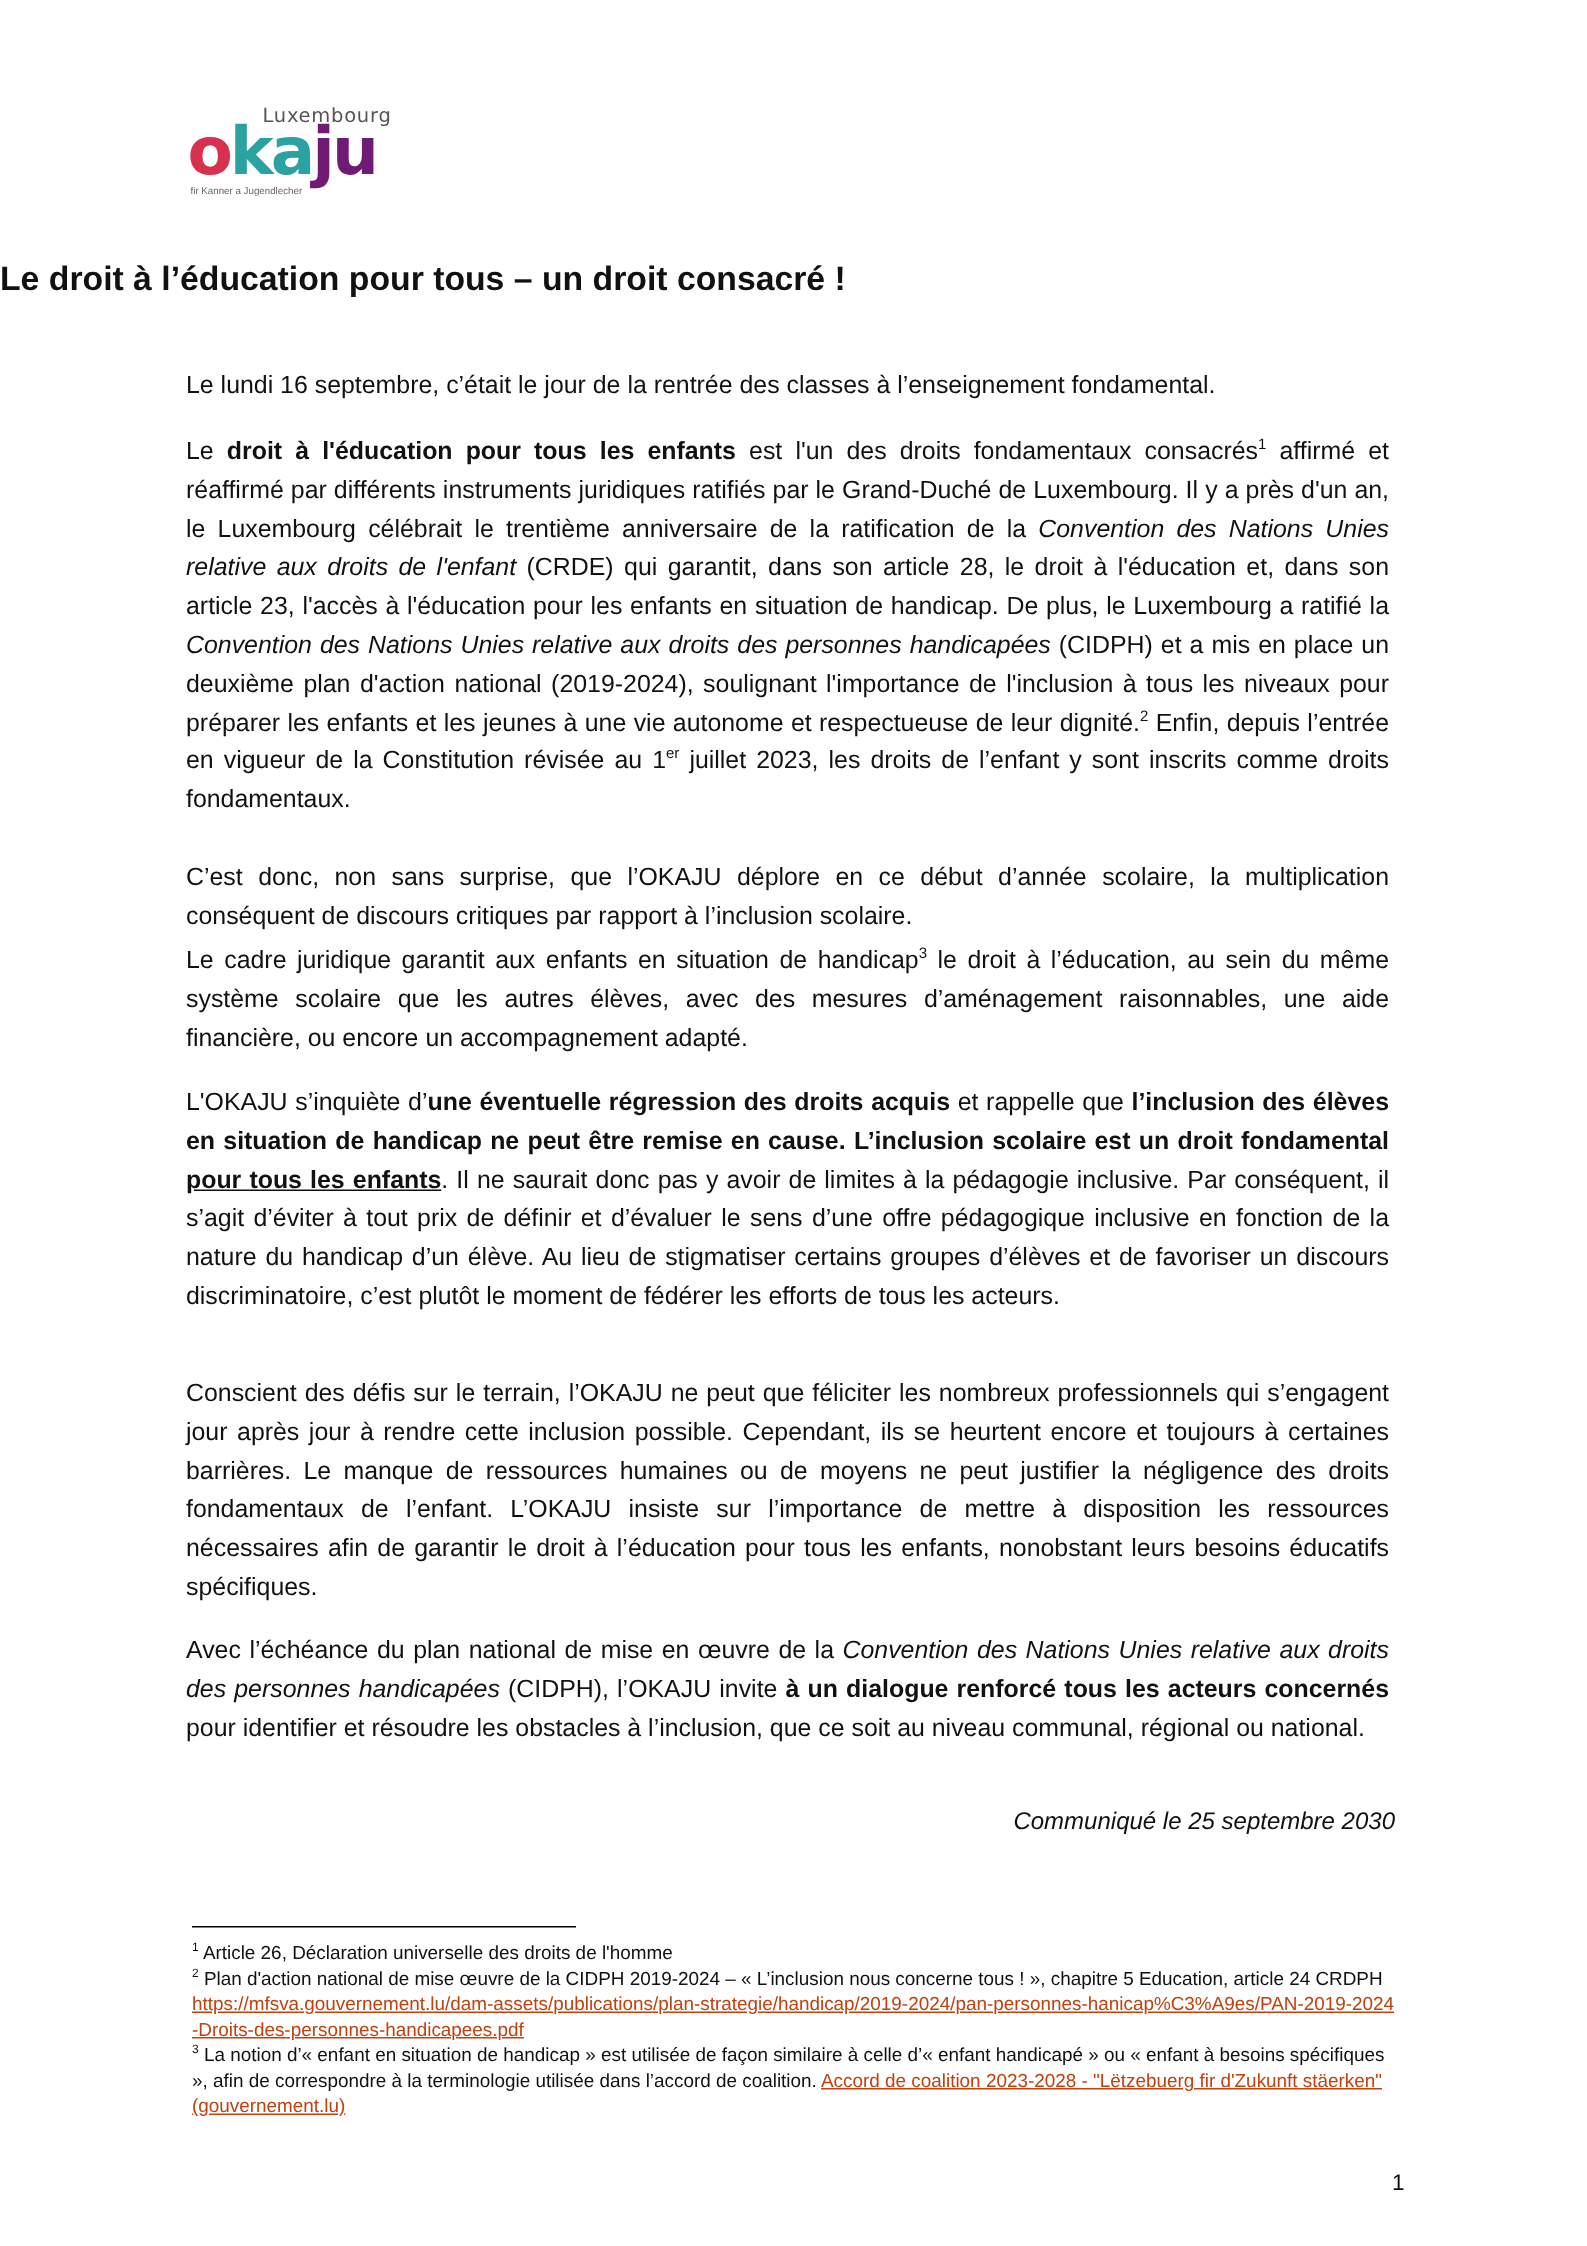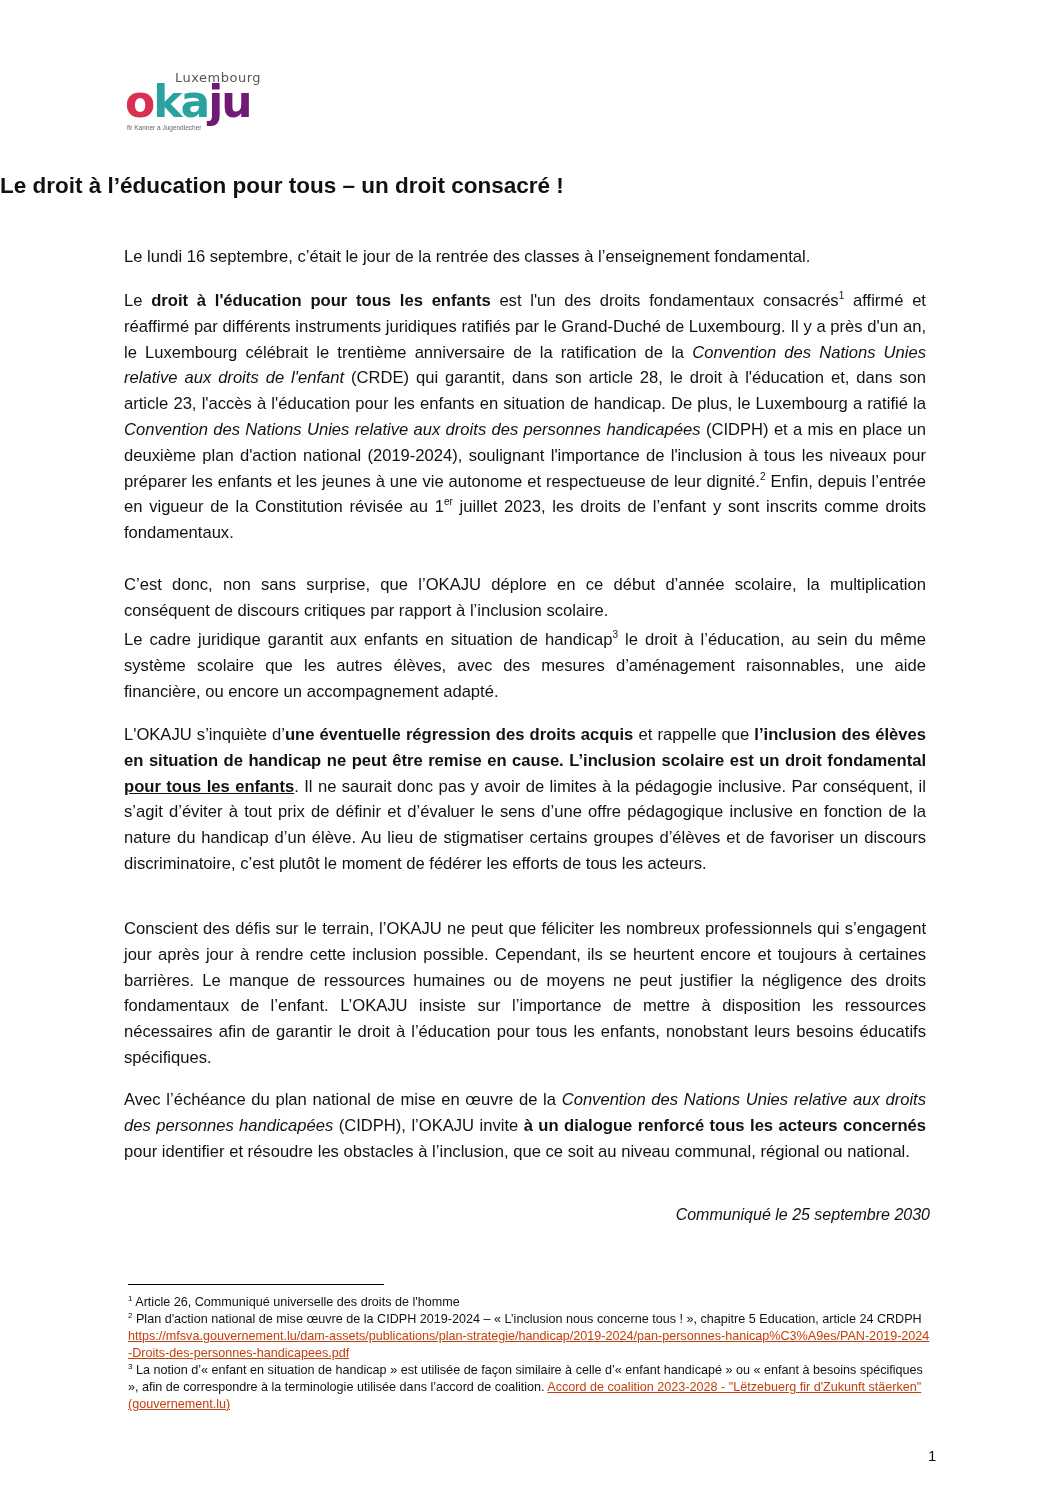--- a/index.html
+++ b/index.html
@@ -52,19 +52,19 @@
 <p class="para" style="top:722px;margin:0;"><span>L'OKAJU s’inquiète d’</span><b>une éventuelle régression des droits acquis</b><span> et rappelle que </span><b>l’inclusion des élèves en situation de handicap ne peut être remise en cause. L’inclusion scolaire est un droit fondamental </b><b><u>pour tous les enfants</u></b><span>. Il ne saurait donc pas y avoir de limites à la pédagogie inclusive. Par conséquent, il s’agit d’éviter à tout prix de définir et d’évaluer le sens d’une offre pédagogique inclusive en fonction de la nature du handicap d’un élève. Au lieu de stigmatiser certains groupes d’élèves et de favoriser un discours discriminatoire, c’est plutôt le moment de fédérer les efforts de tous les acteurs.</span></p>
 
 <p class="para" style="top:916px;margin:0;">Conscient des défis sur le terrain, l’OKAJU ne peut que féliciter les nombreux professionnels qui s’engagent jour après jour à rendre cette inclusion possible. Cependant, ils se heurtent encore et toujours à certaines barrières. Le manque de ressources humaines ou de moyens ne peut justifier la négligence des droits fondamentaux de l’enfant. L’OKAJU insiste sur l’importance de mettre à disposition les ressources nécessaires afin de garantir le droit à l’éducation pour tous les enfants, nonobstant leurs besoins éducatifs spécifiques.</p>
 
 <p class="para" style="top:1087px;margin:0;"><span>Avec l’échéance du plan national de mise en œuvre de la </span><i>Convention des Nations Unies relative aux droits des personnes handicapées</i><span> (CIDPH), l’OKAJU invite </span><b>à un dialogue renforcé tous les acteurs concernés</b><span> pour identifier et résoudre les obstacles à l’inclusion, que ce soit au niveau communal, régional ou national.</span></p>
 
 <div class="signoff">Communiqué le 25 septembre 2030</div>
 
 <div class="fn-rule"></div>
 
-<div class="fn" style="top:1294px;"><sup>1</sup><span> Article 26, Communiqué universelle des droits de l'homme</span></div>
+<div class="fn" style="top:1294px;"><sup>1</sup><span> Article 26, Déclaration universelle des droits de l'homme</span></div>
 
 <div class="fn" style="top:1311px;"><sup>2</sup><span> Plan d'action national de mise œuvre de la CIDPH 2019-2024 – « L’inclusion nous concerne tous ! », chapitre 5 Education, article 24 CRDPH </span><a style="word-break:break-all;">https://mfsva.gouvernement.lu/dam-assets/publications/plan-strategie/handicap/2019-2024/pan-personnes-hanicap%C3%A9es/PAN-2019-2024-Droits-des-personnes-handicapees.pdf</a></div>
 
 <div class="fn" style="top:1362px;"><sup>3</sup><span> La notion d’« enfant en situation de handicap » est utilisée de façon similaire à celle d’« enfant handicapé » ou « enfant à besoins spécifiques », afin de correspondre à la terminologie utilisée dans l’accord de coalition. </span><a>Accord de coalition 2023-2028 - "Lëtzebuerg fir d'Zukunft stäerken" (gouvernement.lu)</a></div>
 
 <div class="pagenum">1</div>
 
 </body></html>

